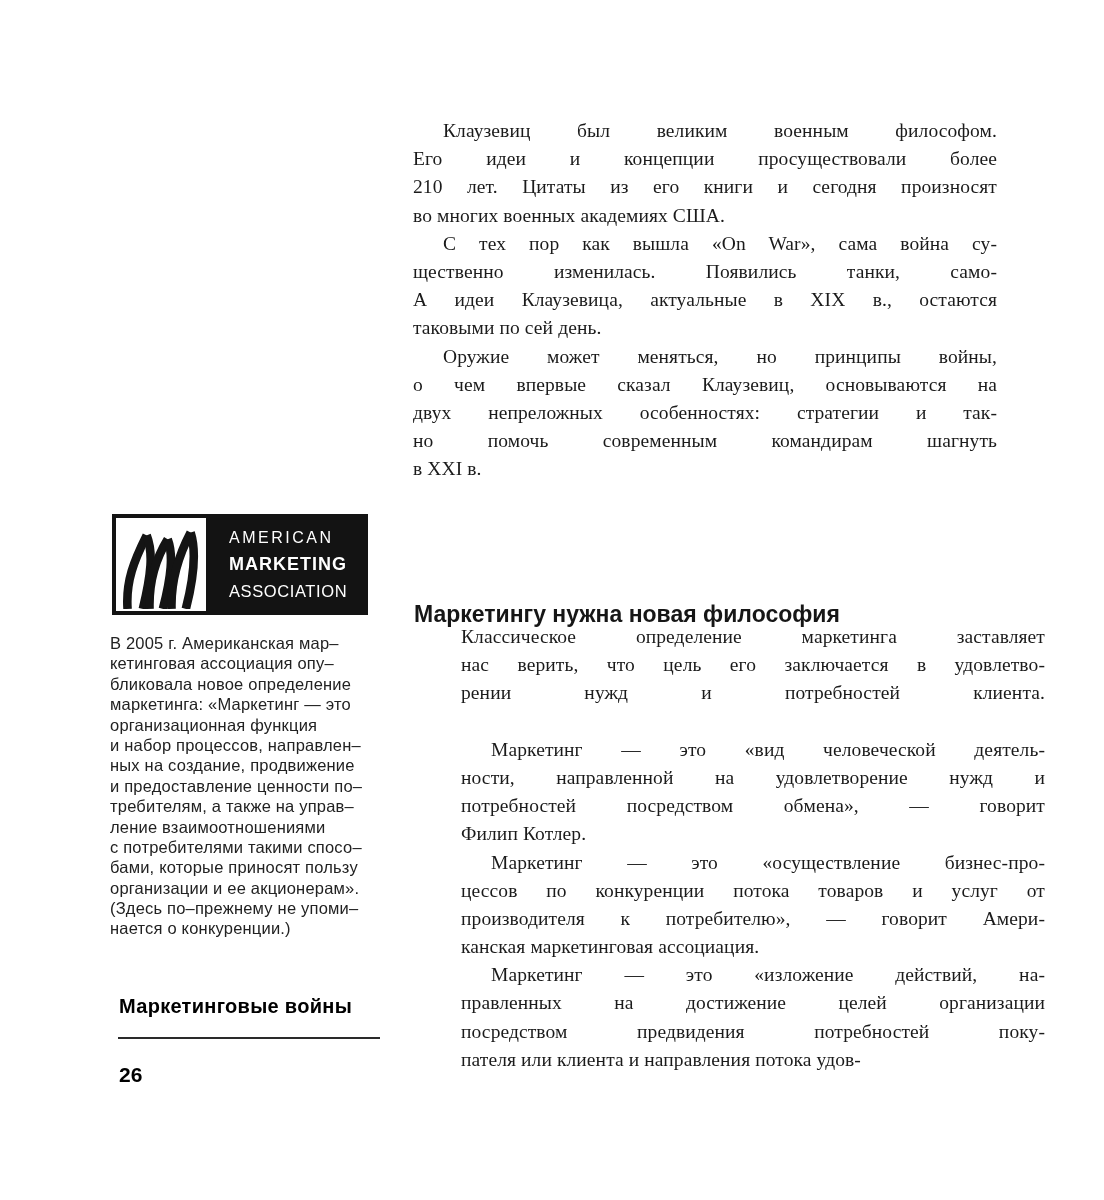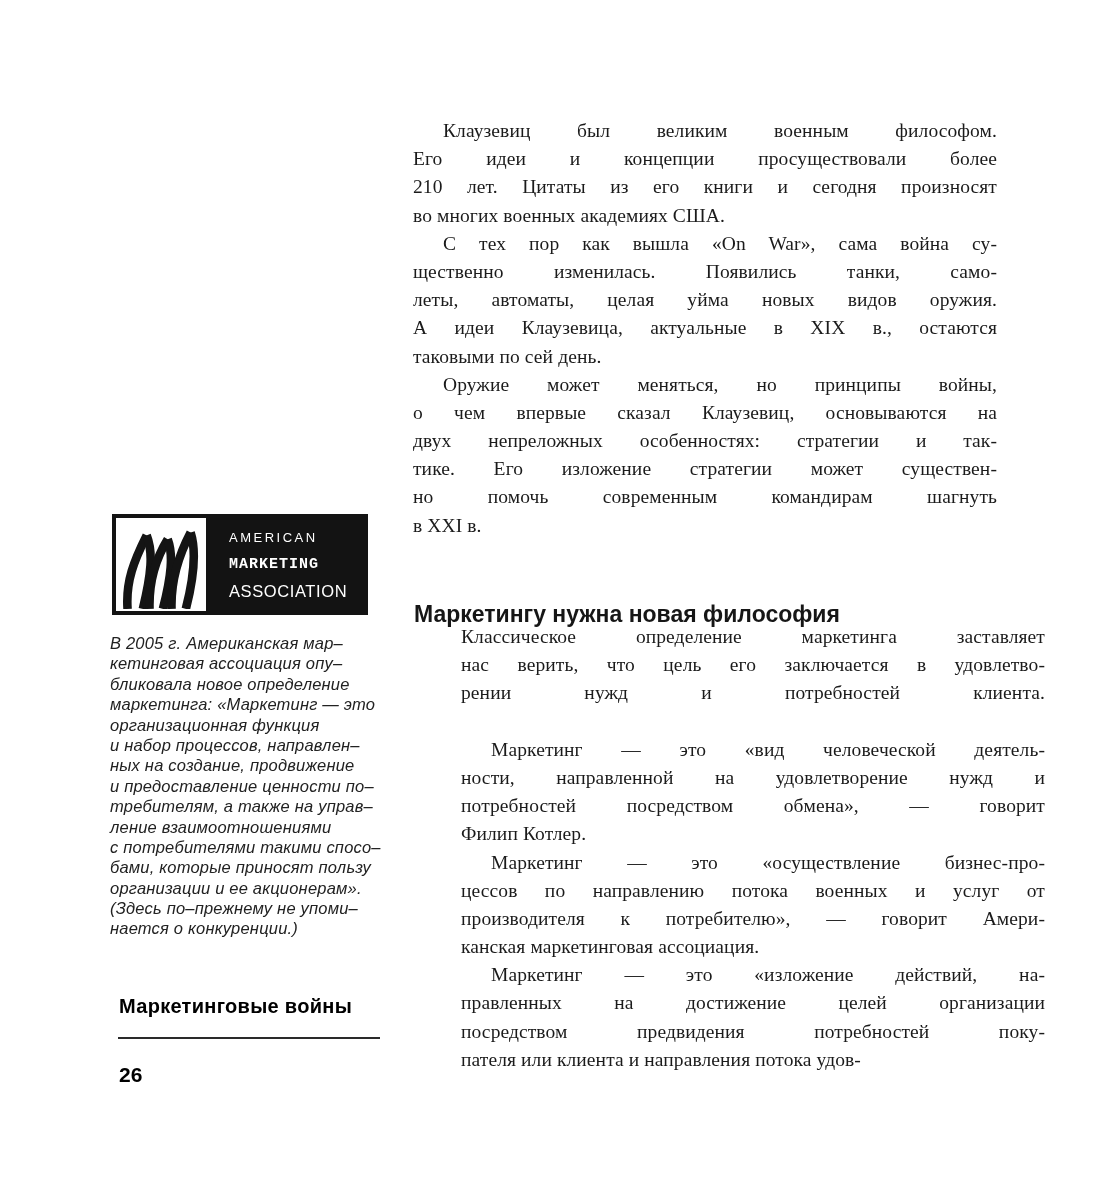--- a/index.html
+++ b/index.html
@@ -29,27 +29,27 @@
     background:#131313;
   }
   #ama-logo .mark-box{
     position:absolute;left:4px;top:4px;width:90px;height:93px;background:#ffffff;
   }
   #ama-logo .mark-box svg{position:absolute;left:2px;top:2px;}
   .logo-text{
     position:absolute;left:117px;top:11px;color:#ffffff;
     font-family:"Liberation Sans", sans-serif;
   }
-  .logo-l1{font-size:13px;line-height:26px;letter-spacing:2.5px;font-weight:normal;}
-  .logo-l2{font-size:15px;line-height:27px;letter-spacing:1px;font-weight:bold;font-family:Liberation Mono, monospace;}
+  .logo-l1{font-size:16px;line-height:26px;letter-spacing:2.5px;font-weight:normal;}
+  .logo-l2{font-size:18px;line-height:27px;letter-spacing:1px;font-weight:bold;}
   .logo-l3{font-size:16.5px;line-height:26px;letter-spacing:0.6px;font-weight:normal;}
   
   #sidebar-note{
     position:absolute;left:110px;top:633px;width:280px;
-    font-family:"Liberation Sans", sans-serif;color:#222222;font-style:italic;
+    font-family:"Liberation Sans", sans-serif;color:#222222;
   }
   .sline{font-size:16.5px;line-height:20.4px;height:20.4px;white-space:nowrap;letter-spacing:0.2px;}
   
   #footer-title{
     position:absolute;left:119px;top:995px;
     font-family:"Liberation Sans", sans-serif;font-weight:bold;
     font-size:20px;color:#000000;letter-spacing:0.3px;
   }
   #footer-rule{
     position:absolute;left:118px;top:1037px;width:262px;height:2px;background:#2a2a2a;
@@ -108,50 +108,48 @@
 <div id="main-sec1" class="main-col">
     <div>
       <div class="tline indent">Клаузевиц был великим военным философом.</div>
       <div class="tline">Его идеи и концепции просуществовали более</div>
       <div class="tline">210 лет. Цитаты из его книги и сегодня произносят</div>
       <div class="tline lastline">во многих военных академиях США.</div>
     </div>
     <div>
       <div class="tline indent">С тех пор как вышла «On War», сама война су-</div>
       <div class="tline">щественно изменилась. Появились танки, само-</div>
-      <div class="tline">леты, автоматы, целая уйма новых видов оружия.</div>
       <div class="tline">А идеи Клаузевица, актуальные в XIX в., остаются</div>
       <div class="tline lastline">таковыми по сей день.</div>
     </div>
     <div>
       <div class="tline indent">Оружие может меняться, но принципы войны,</div>
       <div class="tline">о чем впервые сказал Клаузевиц, основываются на</div>
       <div class="tline">двух непреложных особенностях: стратегии и так-</div>
-      <div class="tline">тике. Его изложение стратегии может существен-</div>
       <div class="tline">но помочь современным командирам шагнуть</div>
       <div class="tline lastline">в XXI в.</div>
     </div>
   </div>
 <div id="section-heading">Маркетингу нужна новая философия</div>
 <div id="main-sec2" class="main-col">
     <div>
       <div class="tline">Классическое определение маркетинга заставляет</div>
       <div class="tline">нас верить, что цель его заключается в удовлетво-</div>
       <div class="tline">рении нужд и потребностей клиента.</div>
       <div class="tline lastline"></div>
     </div>
     <div>
       <div class="tline indent">Маркетинг — это «вид человеческой деятель-</div>
       <div class="tline">ности, направленной на удовлетворение нужд и</div>
       <div class="tline">потребностей посредством обмена», — говорит</div>
       <div class="tline lastline">Филип Котлер.</div>
     </div>
     <div>
       <div class="tline indent">Маркетинг — это «осуществление бизнес-про-</div>
-      <div class="tline">цессов по направлению потока военных и услуг от</div>
+      <div class="tline">цессов по конкуренции потока товаров и услуг от</div>
       <div class="tline">производителя к потребителю», — говорит Амери-</div>
       <div class="tline lastline">канская маркетинговая ассоциация.</div>
     </div>
     <div>
       <div class="tline indent">Маркетинг — это «изложение действий, на-</div>
       <div class="tline">правленных на достижение целей организации</div>
       <div class="tline">посредством предвидения потребностей поку-</div>
       <div class="tline lastline">пателя или клиента и направления потока удов-</div>
     </div>
   </div>

